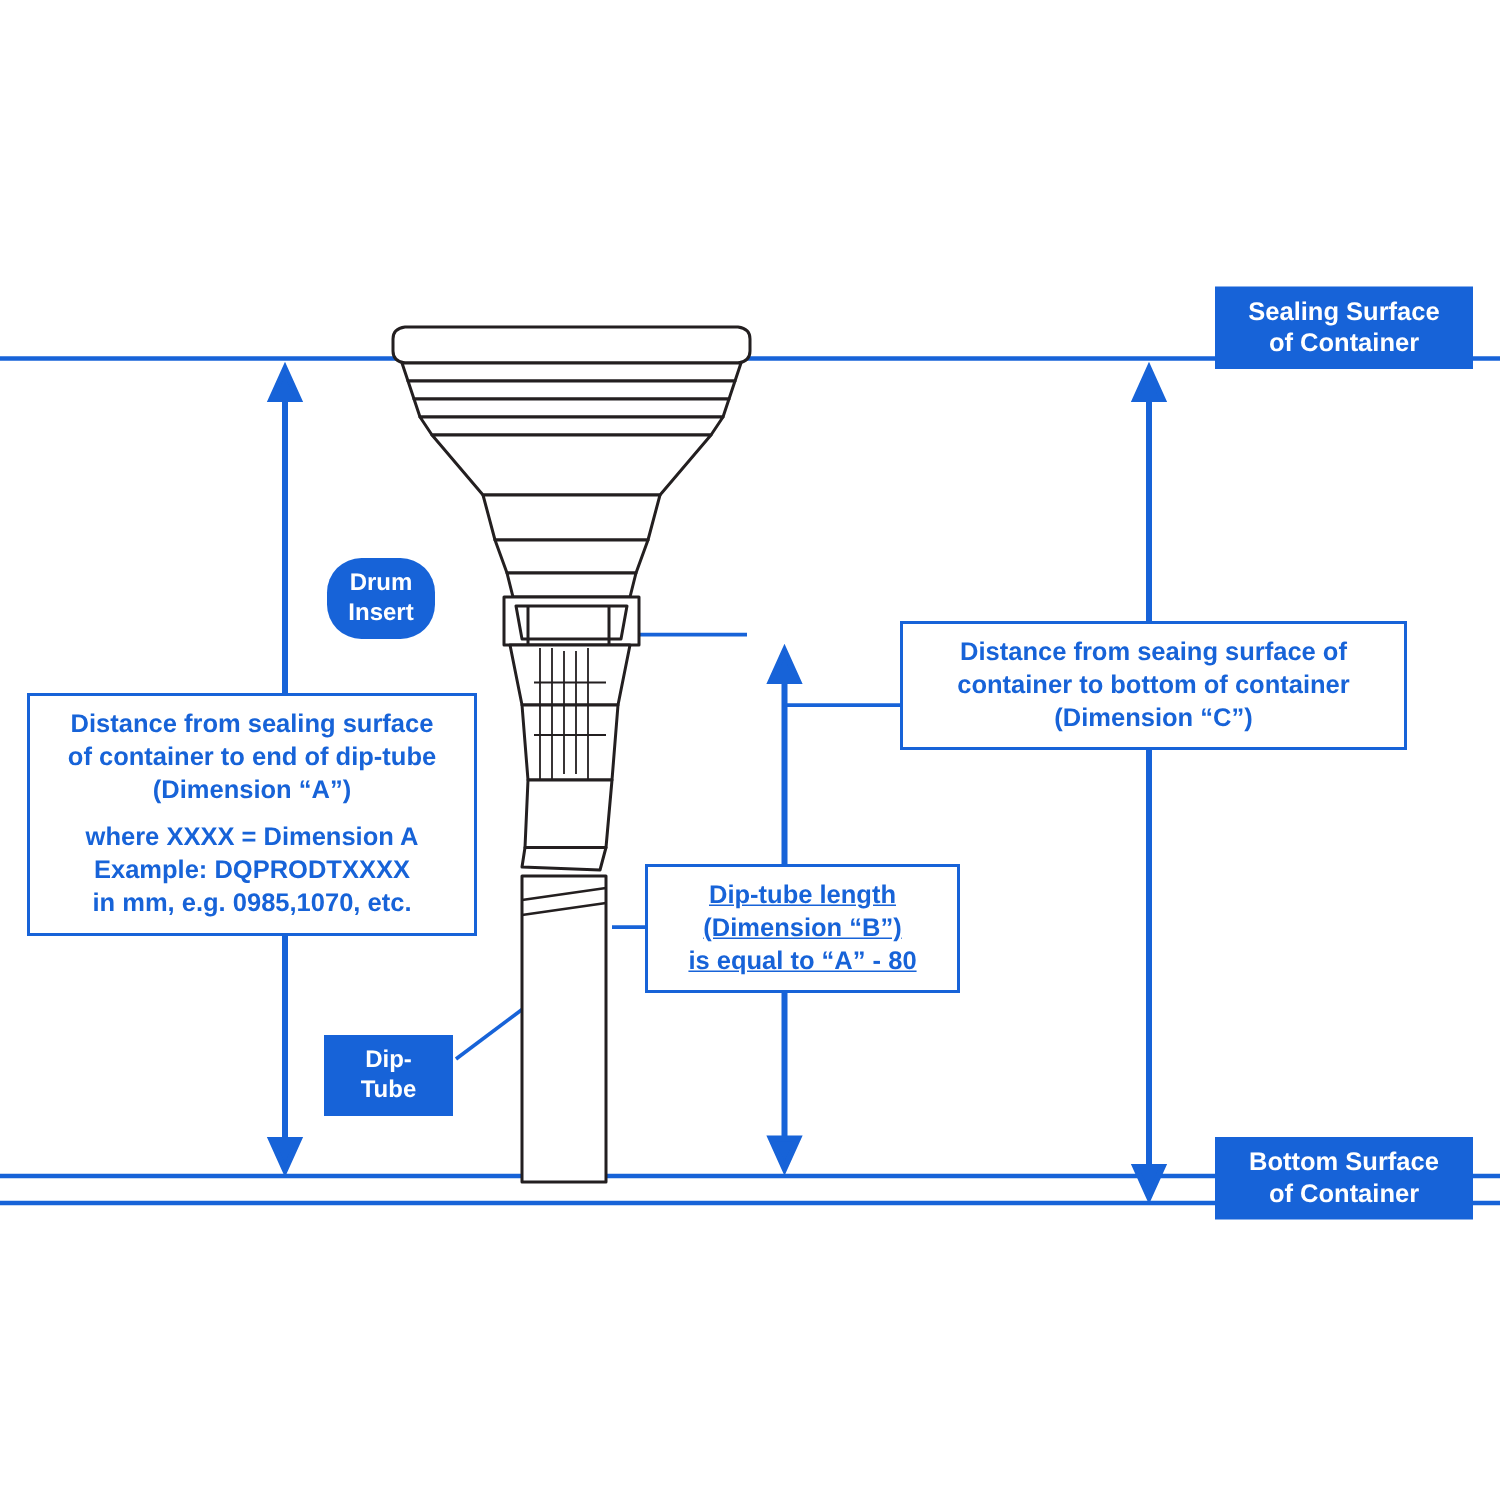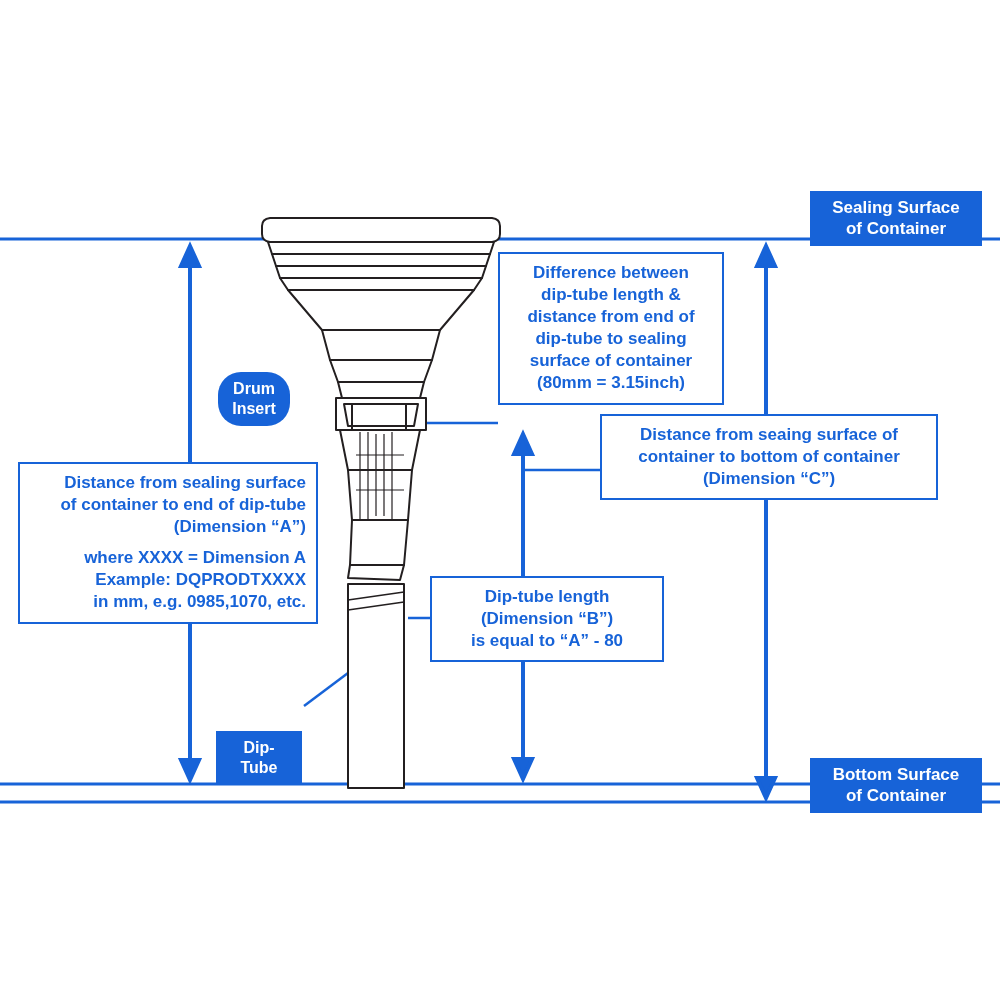--- a/index.html
+++ b/index.html
@@ -48,36 +48,36 @@
     font-weight: 700;
   }
   .tag.small {
     font-size: 16px;
     padding: 7px 8px;
   }
   .cal-a {
     left: 18px;
     top: 462px;
     width: 300px;
-    text-align: right;
   }
   .cal-diff {
     left: 498px;
     top: 252px;
     width: 226px;
   }
   .cal-c {
     left: 600px;
     top: 414px;
     width: 338px;
   }
   .cal-b {
     left: 430px;
     top: 576px;
-    width: 234px;
+    width: 210px;
+    text-decoration: underline;
   }
   .tag-sealing {
     left: 810px;
     top: 191px;
     width: 172px;
   }
   .tag-bottom {
     left: 810px;
     top: 758px;
     width: 172px;
@@ -85,21 +85,20 @@
   .tag-drum {
     left: 218px;
     top: 372px;
     width: 72px;
     border-radius: 23px;
   }
   .tag-dip {
     left: 216px;
     top: 690px;
     width: 86px;
-    margin-top: 41px;
   }
   .ln { line-height: 1.3; }
   .bold { font-weight: 800; }
   .spacer { display: block; height: 9px; }
 </style>
 </head>
 <body>
 
 <div id="stage">
 
@@ -189,28 +188,20 @@
   <div class="callout cal-a">
     <div class="ln">Distance from sealing surface</div>
     <div class="ln">of container to end of dip-tube</div>
     <div class="ln bold">(Dimension “A”)</div>
     <span class="spacer"></span>
     <div class="ln">where XXXX = Dimension A</div>
     <div class="ln"><span>Example: DQPRODT</span><span class="bold">XXXX</span></div>
     <div class="ln"><span>in mm, e.g. </span><span class="bold">0985,1070</span><span>, etc.</span></div>
   </div>
 
-  <div class="callout cal-diff">
-    <div class="ln">Difference between</div>
-    <div class="ln">dip-tube length &amp;</div>
-    <div class="ln">distance from end of</div>
-    <div class="ln">dip-tube to sealing</div>
-    <div class="ln">surface of container</div>
-    <div class="ln"><span>(80mm = </span><span class="bold">3.15inch</span><span>)</span></div>
-  </div>
 
   <div class="callout cal-c">
     <div class="ln">Distance from seaing surface of</div>
     <div class="ln">container to bottom of container</div>
     <div class="ln bold">(Dimension “C”)</div>
   </div>
 
   <div class="callout cal-b">
     <div class="ln">Dip-tube length</div>
     <div class="ln bold">(Dimension “B”)</div>

